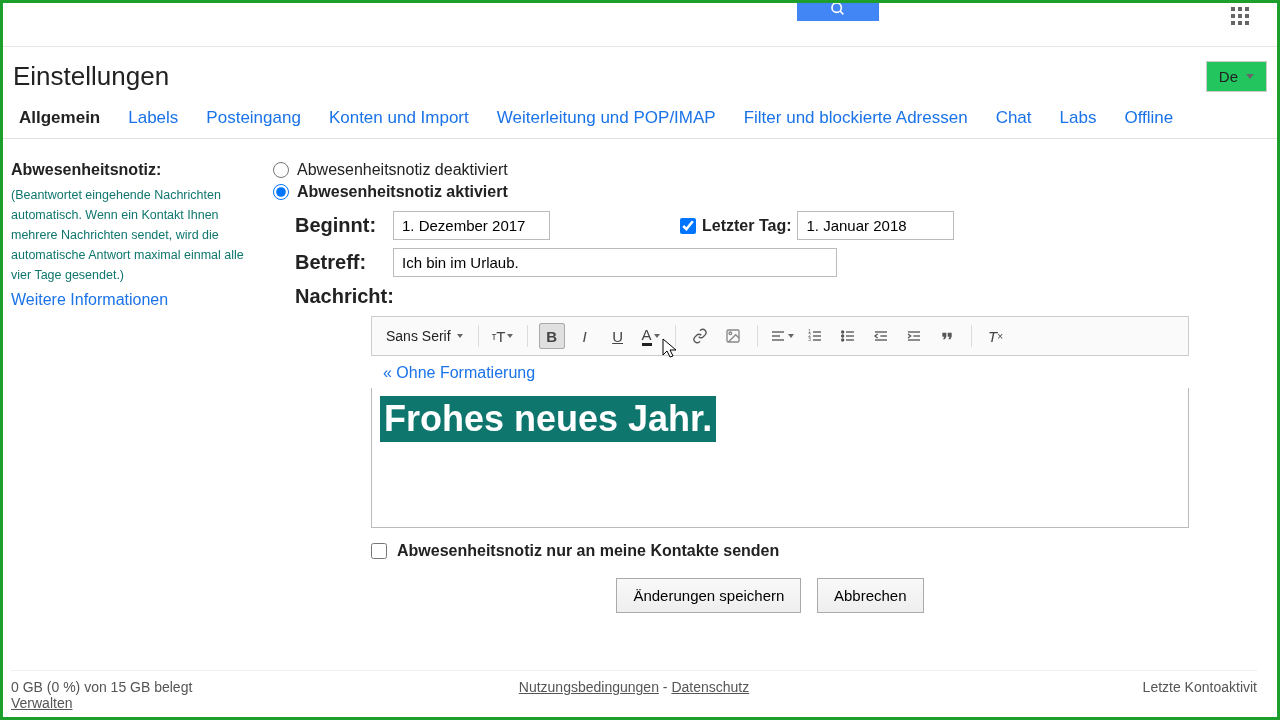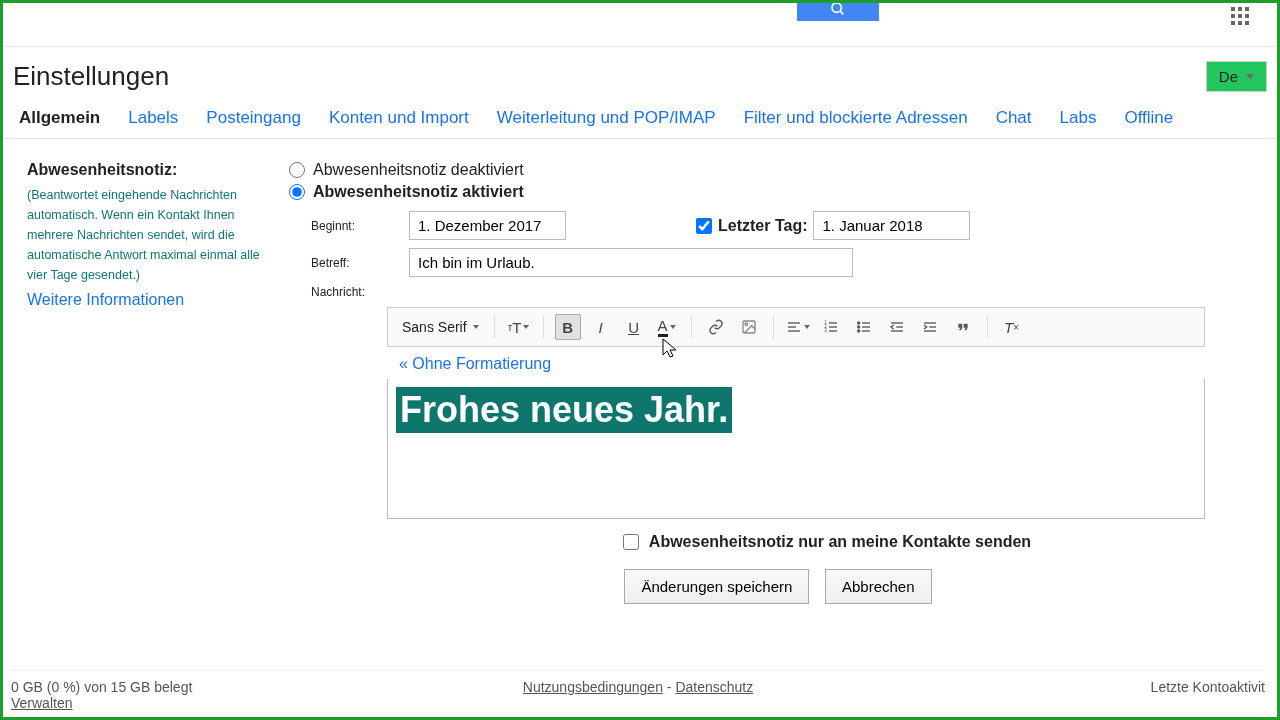--- a/index.html
+++ b/index.html
@@ -8,54 +8,54 @@
 .search-btn { position: absolute; left: 794px; top: -6px; width: 82px; height: 24px; background: #4285f4; display: flex; align-items: center; justify-content: center; }
 .apps-icon { position: absolute; right: 28px; top: 4px; width: 18px; height: 18px; display: grid; grid-template-columns: repeat(3,4px); grid-template-rows: repeat(3,4px); gap: 3px; }
 .apps-icon span { background: #666; width: 4px; height: 4px; }
 .header-row { display: flex; justify-content: space-between; align-items: center; padding: 14px 10px 8px 10px; }
 .page-title { font-size: 26px; font-weight: normal; color: #222; }
 .lang-select { border: 1px solid #ccc; background: #22c55e; padding: 6px 12px; display: flex; align-items: center; gap: 8px; font-size: 15px; }
 .lang-select .caret { width: 0; height: 0; border-left: 4px solid transparent; border-right: 4px solid transparent; border-top: 5px solid #666; }
 .tabs { display: flex; gap: 28px; padding: 8px 16px 10px 16px; border-bottom: 1px solid #e0e0e0; font-size: 17px; }
 .tabs .tab { color: #1a73e8; cursor: pointer; white-space: nowrap; }
 .tabs .tab.active { color: #222; font-weight: bold; }
-.content { display: flex; padding: 22px 10px 0 24px; }
+.content { display: flex; padding: 22px 10px 0 8px; }
 .left-col { width: 262px; padding-right: 18px; }
 .left-col .section-title { font-weight: bold; font-size: 16px; margin-bottom: 6px; }
 .left-col .section-desc { font-size: 12.5px; line-height: 1.6; color: #0f766e; }
 .left-col .more-link { color: #1a73e8; font-size: 16px; display: inline-block; margin-top: 6px; }
 .right-col { flex: 1; }
 .radio-row { display: flex; align-items: center; gap: 8px; margin-bottom: 4px; font-size: 16px; }
 .radio-row.active { font-weight: bold; }
 .radio-row input { width: 16px; height: 16px; }
 .field-grid { margin: 10px 0 0 22px; }
 .field-row { display: flex; align-items: center; margin-bottom: 8px; }
-.field-label { width: 98px; font-weight: normal; font-size: 12px; }
+.field-label { width: 98px; font-weight: bold; font-size: 20px; }
 .text-input { border: 1px solid #bbb; padding: 5px 8px; font-size: 15px; font-family: Arial; }
 .date1 { width: 157px; }
 .subject-input { width: 444px; }
 .last-day { display: flex; align-items: center; gap: 6px; margin-left: 130px; font-size: 16px; }
 .last-day .lbl { font-weight: bold; }
 .last-day input[type="checkbox"] { width: 16px; height: 16px; }
 .editor-wrap { margin-left: 98px; margin-top: 4px; width: 818px; }
 .toolbar { border: 1px solid #ccc; background: #fafafa; display: flex; align-items: center; padding: 6px 10px; gap: 7px; }
 .tb-font { font-size: 14px; padding: 2px 4px; display: flex; align-items: center; gap: 4px; }
 .tb-sep { width: 1px; height: 22px; background: #ddd; margin: 0 4px; }
 .tb-btn { width: 26px; height: 26px; display: flex; align-items: center; justify-content: center; font-size: 15px; color: #444; cursor: pointer; border-radius: 2px; }
 .tb-btn.active { background: #e0e0e0; border: 1px solid #aaa; font-weight: bold; }
 .tb-btn svg { width: 16px; height: 16px; }
 .caret-sm { width: 0; height: 0; border-left: 3px solid transparent; border-right: 3px solid transparent; border-top: 4px solid #666; display: inline-block; margin-left: 2px; }
 .plain-link { color: #1a73e8; font-size: 16px; padding: 8px 0 6px 12px; display: inline-block; }
 .editor-body { border: 1px solid #bbb; border-top: none; min-height: 140px; padding: 8px; }
 .editor-body .sel { background: #0f766e; color: #fff; font-size: 36px; font-weight: bold; padding: 2px 4px; display: inline-block; }
-.contacts-row { margin: 14px 0 0 98px; display: flex; align-items: center; gap: 10px; font-size: 16px; font-weight: bold; justify-content: center; }
+.contacts-row { margin: 14px 0 0 98px; display: flex; align-items: center; gap: 10px; font-size: 16px; font-weight: bold; }
 .contacts-row input { width: 16px; height: 16px; }
 .action-row { text-align: center; margin-top: 18px; }
 .action-btn { border: 1px solid #aaa; background: linear-gradient(#f9f9f9,#eee); padding: 8px 16px; font-size: 15px; margin: 0 6px; cursor: pointer; font-family: Arial; }
-.footer { position: absolute; bottom: 6px; left: 8px; right: 12px; display: flex; justify-content: space-between; font-size: 14px; color: #555; border-top: 1px solid #eee; padding-top: 8px; }
+.footer { position: absolute; bottom: 6px; left: 8px; right: 20px; display: flex; justify-content: space-between; font-size: 14px; color: #555; border-top: 1px solid #eee; padding-top: 8px; }
 .footer a { color: #555; text-decoration: underline; cursor: pointer; }
 .footer .mid { position: absolute; left: 50%; transform: translateX(-50%); }
 .cursor { position: absolute; left: 658px; top: 334px; pointer-events: none; z-index: 100; }
 </style>
 </head>
 <body>
 
 <div class="top-bar">
   <div class="search-btn">
     <svg width="16" height="16" viewBox="0 0 24 24" fill="none" stroke="#fff" stroke-width="2.5">

